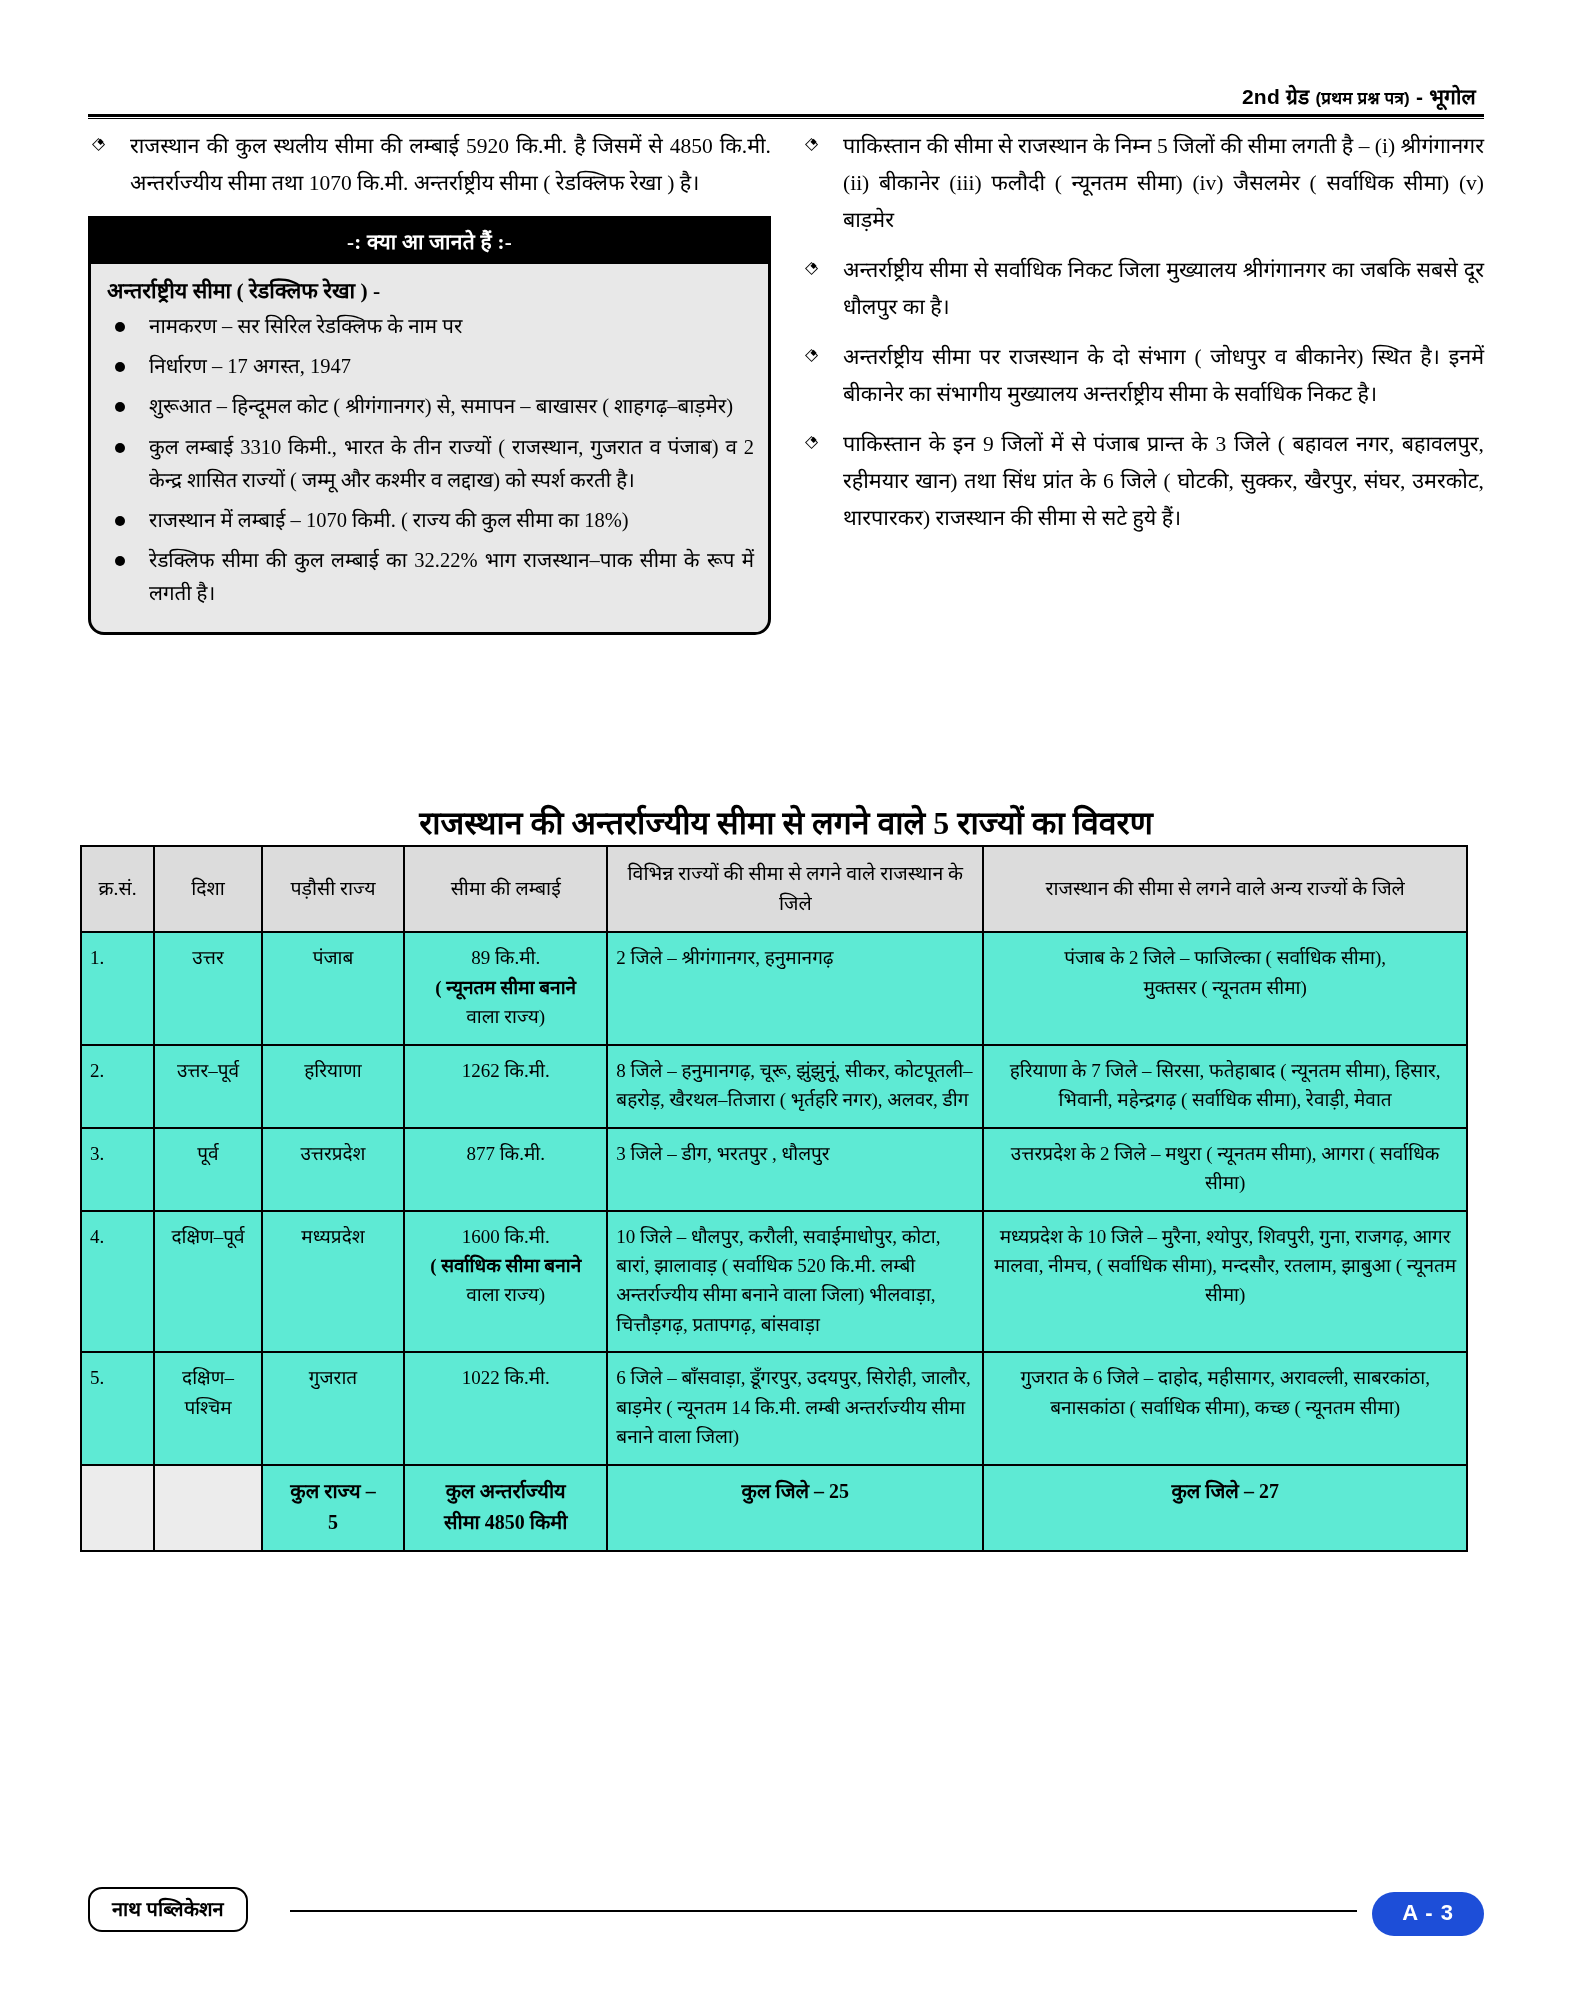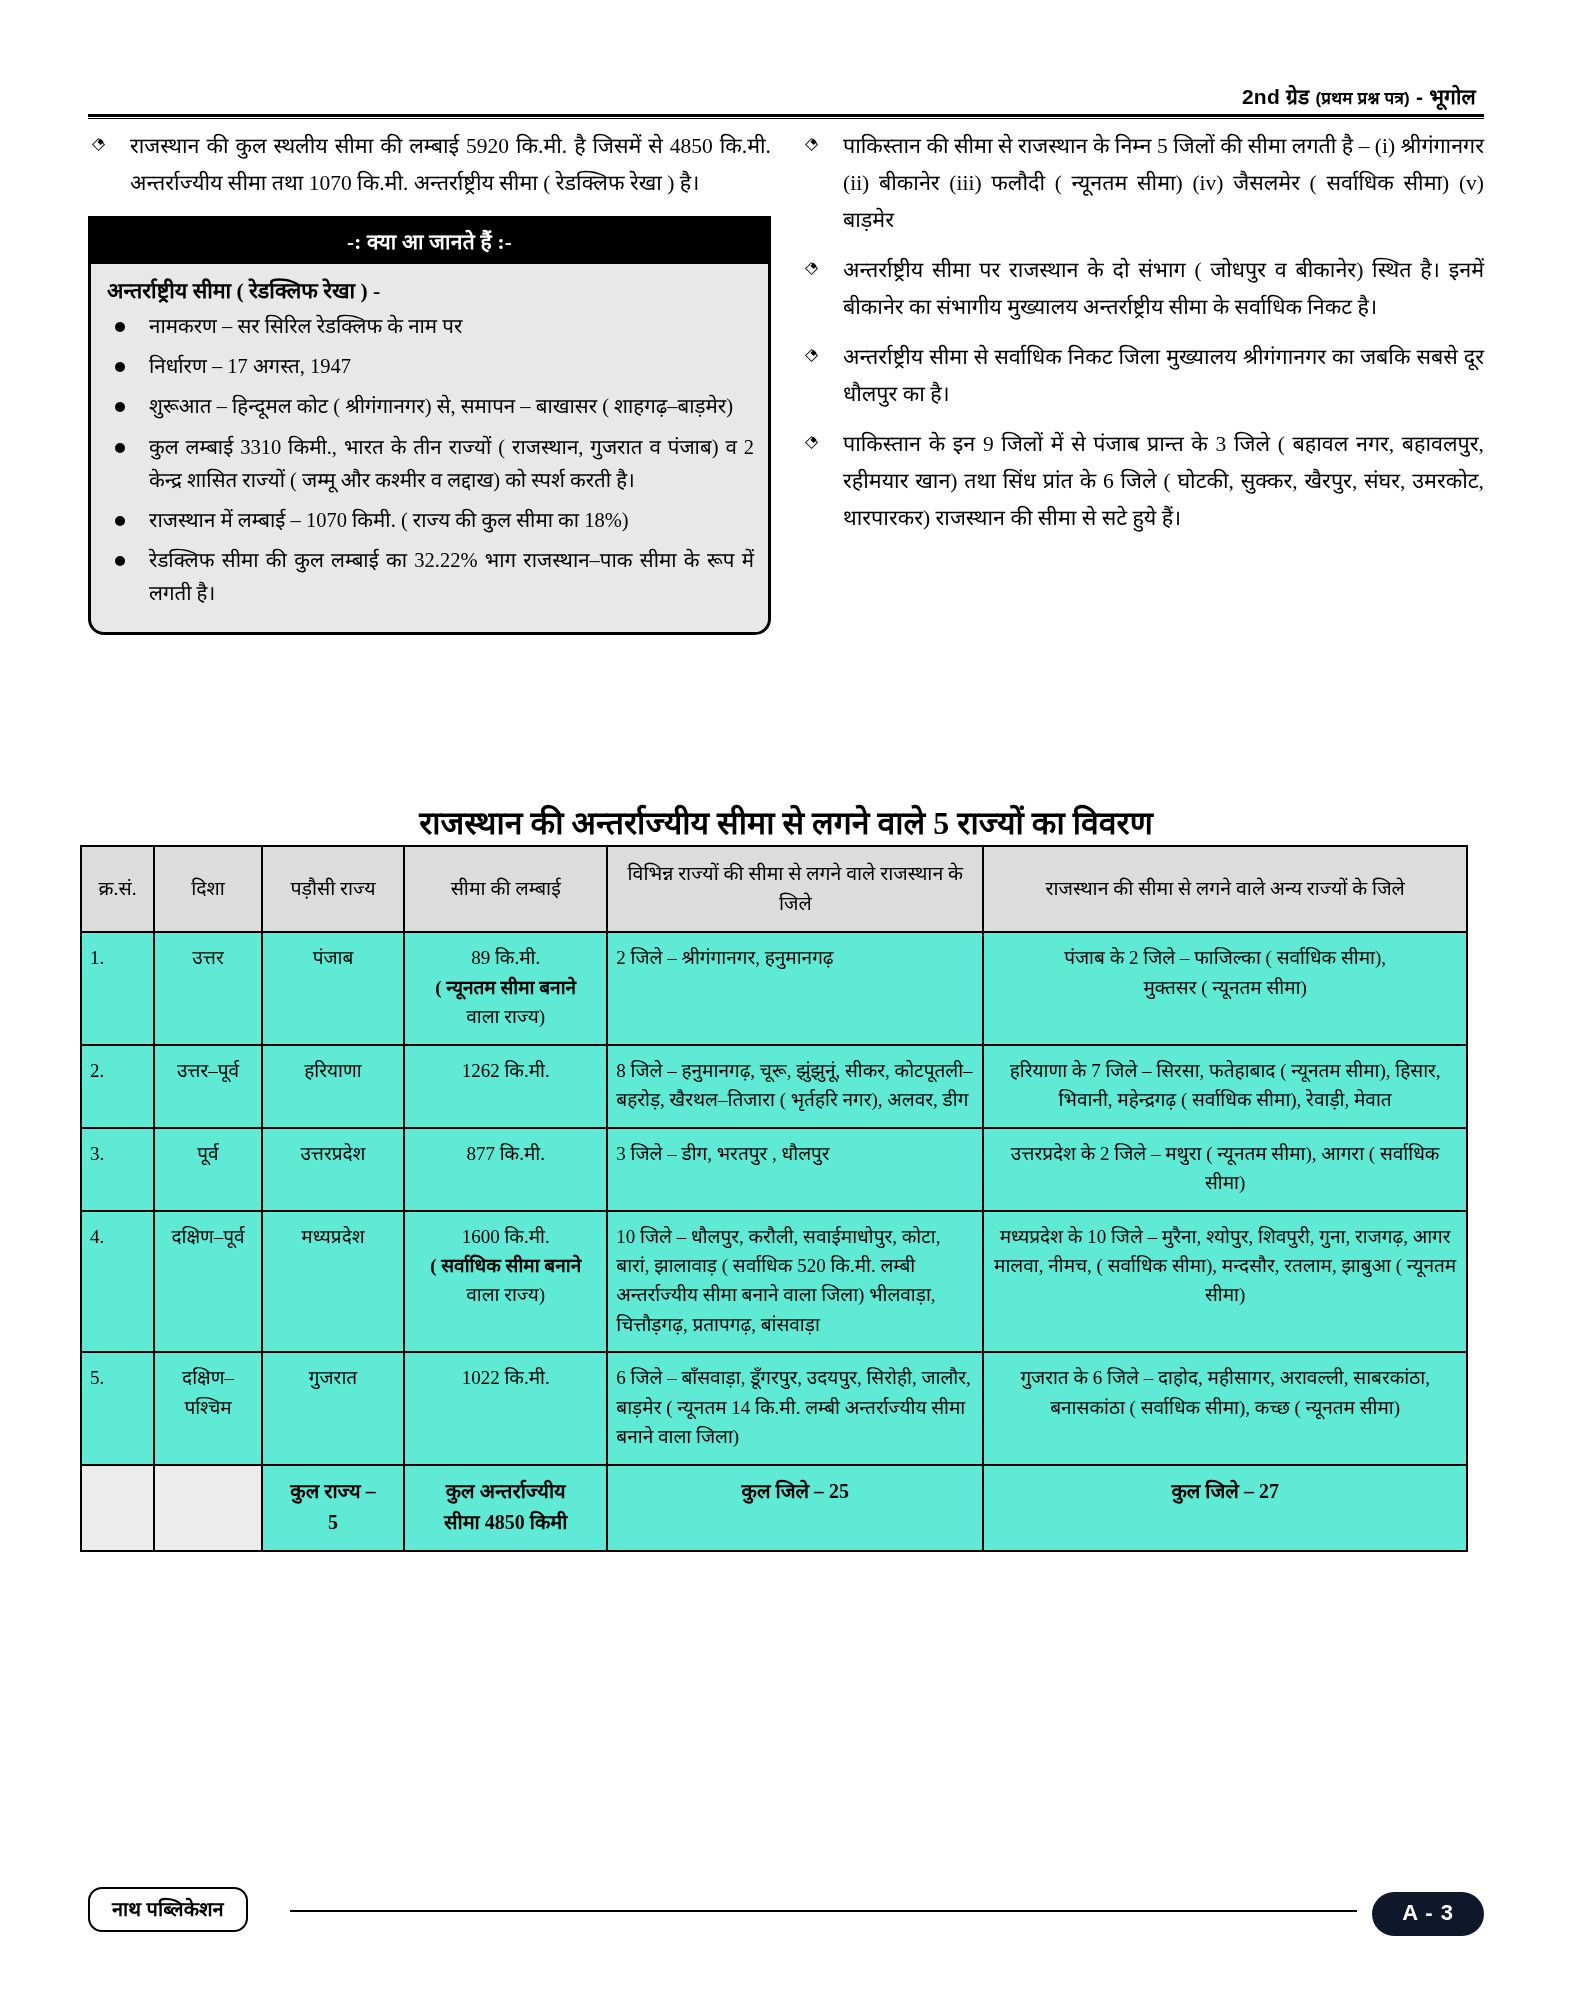--- a/index.html
+++ b/index.html
@@ -187,21 +187,21 @@
     padding: 6px 22px 8px;
     font-weight: bold;
     font-size: 20px;
     background: #fff;
     font-family: "Liberation Sans", "DejaVu Sans", sans-serif;
   }
   .pageno {
     position: absolute;
     right: 88px;
     bottom: 64px;
-    background: #0f172a;
+    background: #1d4ed8;
     color: #fff;
     font-weight: bold;
     font-size: 22px;
     padding: 8px 30px 10px;
     border-radius: 22px;
     font-family: "Liberation Sans", "DejaVu Sans", sans-serif;
     letter-spacing: 1px;
   }
 </style>
 </head>
@@ -234,22 +234,22 @@
             <li>राजस्थान में लम्बाई – 1070 किमी. ( राज्य की कुल सीमा का 18%)</li>
             <li>रेडक्लिफ सीमा की कुल लम्बाई का 32.22% भाग राजस्थान–पाक सीमा के रूप में लगती है।</li>
           </ul>
         </div>
       </div>
     </div>
 
     <div class="col">
       <ul class="dia">
         <li>पाकिस्तान की सीमा से राजस्थान के निम्न 5 जिलों की सीमा लगती है – (i) श्रीगंगानगर  (ii) बीकानेर (iii) फलौदी ( न्यूनतम सीमा) (iv) जैसलमेर ( सर्वाधिक सीमा) (v) बाड़मेर</li>
+        <li>अन्तर्राष्ट्रीय सीमा से सर्वाधिक निकट जिला मुख्यालय श्रीगंगानगर का जबकि सबसे दूर धौलपुर का है।</li>
         <li>अन्तर्राष्ट्रीय सीमा पर राजस्थान के दो संभाग ( जोधपुर व बीकानेर) स्थित है। इनमें बीकानेर का संभागीय मुख्यालय अन्तर्राष्ट्रीय सीमा के सर्वाधिक निकट है।</li>
-        <li>अन्तर्राष्ट्रीय सीमा से सर्वाधिक निकट जिला मुख्यालय श्रीगंगानगर का जबकि सबसे दूर धौलपुर का है।</li>
         <li>पाकिस्तान के इन 9 जिलों में से पंजाब प्रान्त के 3 जिले ( बहावल नगर, बहावलपुर, रहीमयार खान) तथा सिंध प्रांत के 6 जिले ( घोटकी, सुक्कर, खैरपुर, संघर, उमरकोट, थारपारकर) राजस्थान की सीमा से सटे हुये हैं।</li>
       </ul>
     </div>
 
   </div>
 
   <div class="tbl-title">राजस्थान की अन्तर्राज्यीय सीमा से लगने वाले 5 राज्यों का विवरण</div>
 
   <table class="main">
     <thead>

